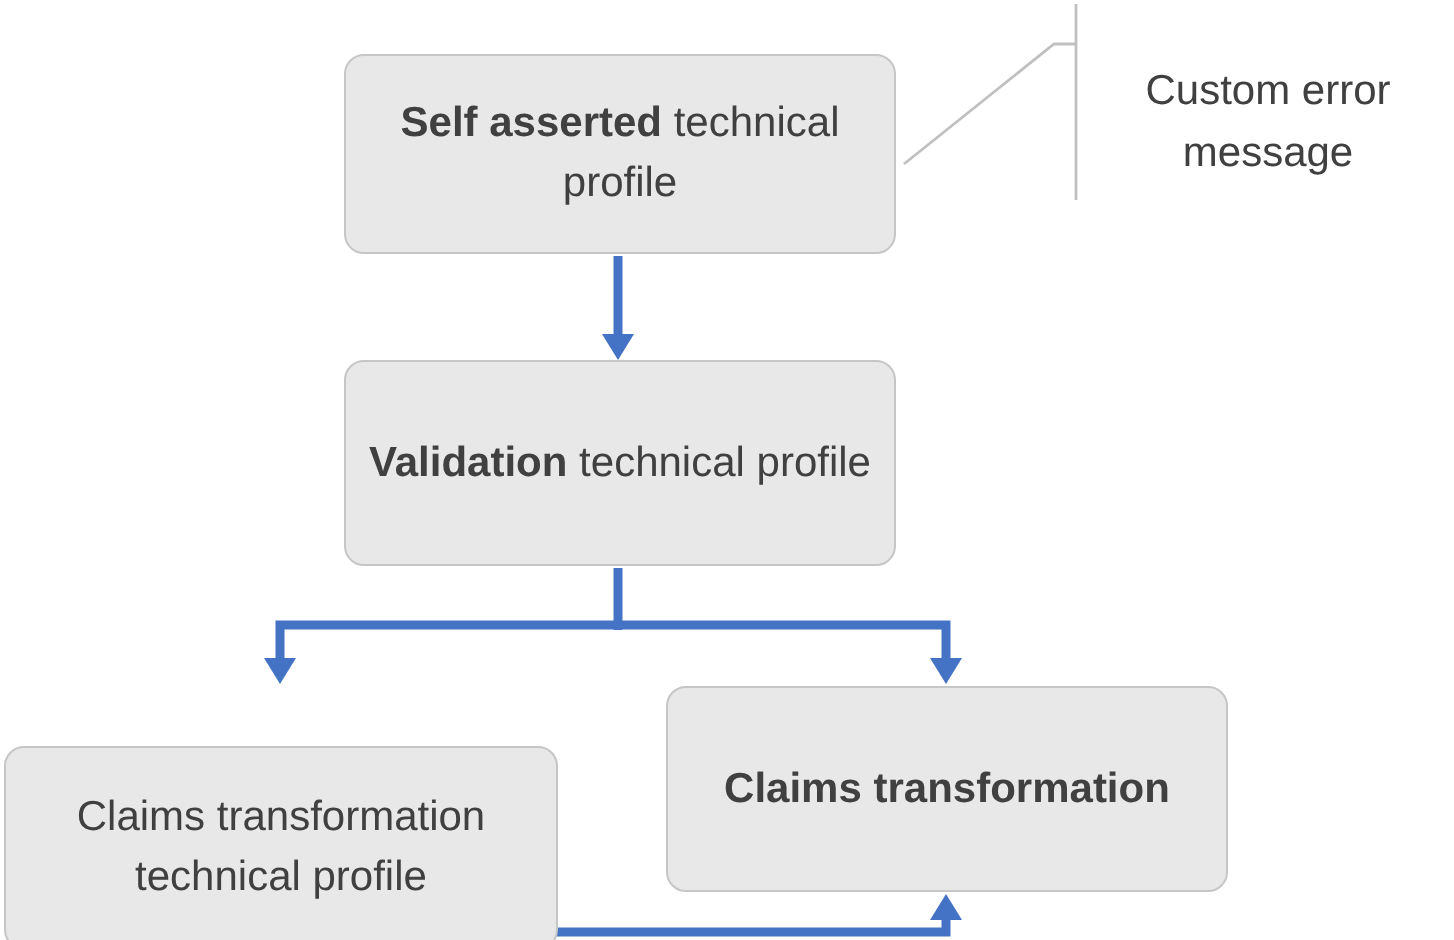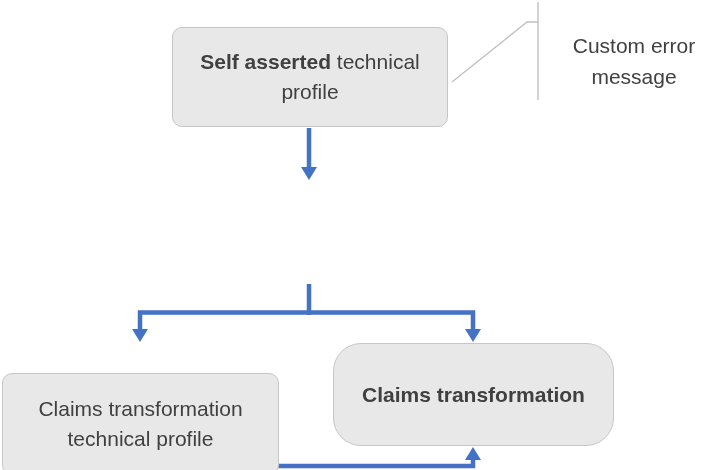--- a/index.html
+++ b/index.html
@@ -34,21 +34,21 @@
     text-align: center;
     color: #404040;
     font-size: 21px;
     line-height: 30px;
     padding: 0 8px;
   }
   .node b { font-weight: bold; }
   #node-1 { left: 172px; top: 27px;  width: 276px; height: 100px; }
   #node-2 { left: 172px; top: 180px; width: 276px; height: 103px; }
   #node-3 { left: 2px;   top: 343px; width: 277px; height: 102px; margin-top: 30px; }
-  #node-4 { left: 333px; top: 343px; width: 281px; height: 103px; border-radius: 28px; }
+  #node-4 { left: 333px; top: 343px; width: 281px; height: 103px; }
   .callout-label {
     position: absolute;
     left: 549px;
     top: 30px;
     width: 170px;
     text-align: center;
     color: #404040;
     font-size: 21px;
     line-height: 31px;
   }
@@ -72,20 +72,23 @@
     <polygon points="465,329 481,329 473,342" fill="#4472c4"></polygon>
 
     <path d="M140,444 L140,466 L473,466 L473,459" fill="none" stroke="#4472c4" stroke-width="4.5" stroke-linejoin="miter"></path>
     <polygon points="465,460 481,460 473,447" fill="#4472c4"></polygon>
   </svg>
 
   <div class="node" id="node-1">
     <span><b>Self asserted</b><span> technical profile</span></span>
   </div>
 
+  <div class="node" id="node-2">
+    <span><b>Validation</b><span> technical profile</span></span>
+  </div>
 
   <div class="node" id="node-3">
     <span><b></b><span>Claims transformation technical profile</span></span>
   </div>
 
   <div class="node" id="node-4">
     <span><b>Claims transformation</b><span></span></span>
   </div>
 
   <div class="callout-label">Custom error message</div>

